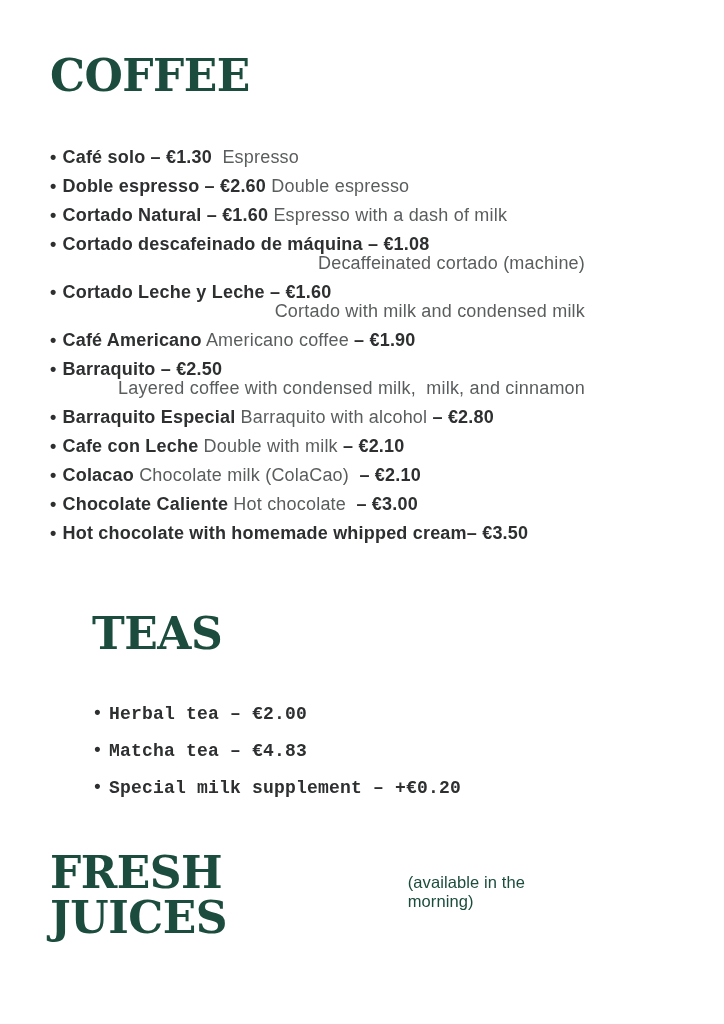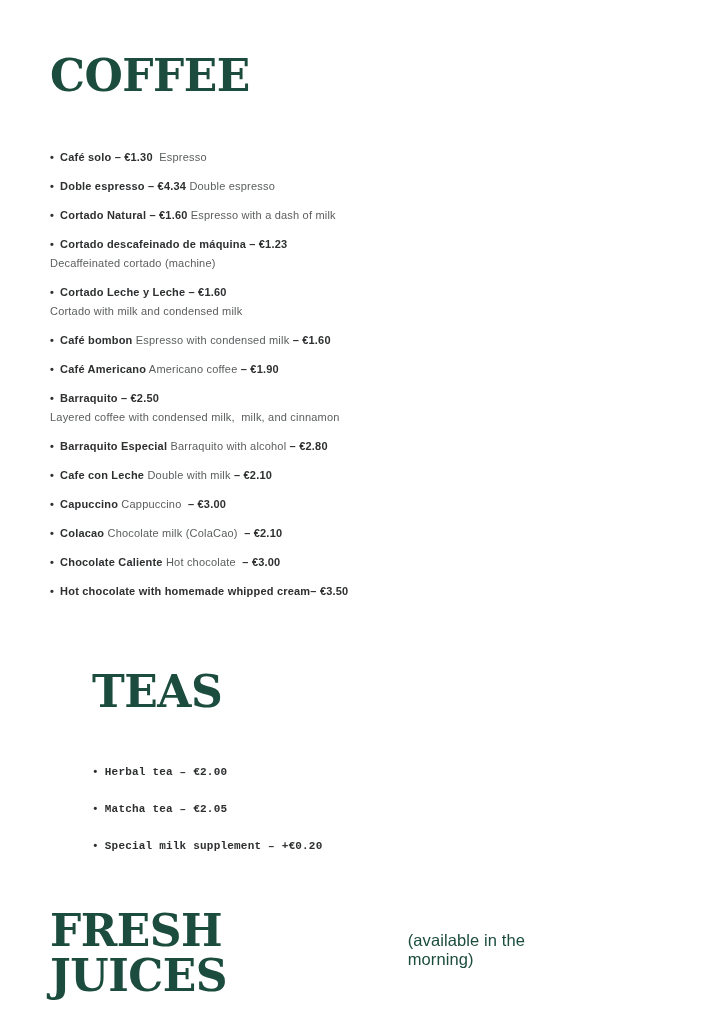--- a/index.html
+++ b/index.html
@@ -41,73 +41,72 @@
     letter-spacing:0.1px;
     color:var(--green);
   }
   .items{margin:0;padding:0;}
   .section-coffee .section-title-row{margin-bottom:20px;}
   .section-teas{margin-top:39px;margin-left:42px;}
   .section-teas .section-title-row{margin-bottom:19px;}
   .section-fresh-juices{margin-top:23px;}
   .section-fresh-juices .section-title-row{margin-bottom:25px;}
   .item{
-    font-size:11px;
+    font-size:18px;
     line-height:19px;
     letter-spacing:0.2px;
     white-space:pre-wrap;
   }
   .section-coffee .item{margin-bottom:10px;}
   .section-teas .item,
   .section-fresh-juices .item{margin-bottom:18px;font-family:Liberation Mono, monospace;}
   .bullet{
     font-weight:700;
     color:var(--dark);
     margin-right:6px;
   }
   .t-bold{font-weight:700;color:var(--dark);}
   .t-gray{font-weight:400;color:var(--gray);}
   .desc-line{
     font-weight:400;
     color:var(--gray);
     white-space:pre-wrap;
+    text-align:right;
   }
 </style>
 </head>
 <body>
 
 <main class="page" id="menu-root">
     <section class="section section-coffee">
       <div class="section-title-row">
         <h1 class="section-title">COFFEE</h1>
       </div>
       <div class="items">
         <div class="item"><div class="item-line"><span class="bullet">•</span><span class="t-bold">Café solo – €1.30</span><span class="t-gray">  Espresso</span></div></div>
-        <div class="item"><div class="item-line"><span class="bullet">•</span><span class="t-bold">Doble espresso – €4.34</span><span class="t-gray"> Double espresso</span></div></div>
+        <div class="item"><div class="item-line"><span class="bullet">•</span><span class="t-bold">Doble espresso – €2.60</span><span class="t-gray"> Double espresso</span></div></div>
         <div class="item"><div class="item-line"><span class="bullet">•</span><span class="t-bold">Cortado Natural – €1.60</span><span class="t-gray"> Espresso with a dash of milk</span></div></div>
-        <div class="item"><div class="item-line"><span class="bullet">•</span><span class="t-bold">Cortado descafeinado de máquina – €1.23</span></div><div class="desc-line">Decaffeinated cortado (machine)</div></div>
+        <div class="item"><div class="item-line"><span class="bullet">•</span><span class="t-bold">Cortado descafeinado de máquina – €1.08</span></div><div class="desc-line">Decaffeinated cortado (machine)</div></div>
         <div class="item"><div class="item-line"><span class="bullet">•</span><span class="t-bold">Cortado Leche y Leche – €1.60</span></div><div class="desc-line">Cortado with milk and condensed milk</div></div>
-        <div class="item"><div class="item-line"><span class="bullet">•</span><span class="t-bold">Café bombon</span><span class="t-gray"> Espresso with condensed milk </span><span class="t-bold">– €1.60</span></div></div>
         <div class="item"><div class="item-line"><span class="bullet">•</span><span class="t-bold">Café Americano</span><span class="t-gray"> Americano coffee </span><span class="t-bold">– €1.90</span></div></div>
         <div class="item"><div class="item-line"><span class="bullet">•</span><span class="t-bold">Barraquito – €2.50</span></div><div class="desc-line">Layered coffee with condensed milk,  milk, and cinnamon</div></div>
         <div class="item"><div class="item-line"><span class="bullet">•</span><span class="t-bold">Barraquito Especial</span><span class="t-gray"> Barraquito with alcohol </span><span class="t-bold">– €2.80</span></div></div>
         <div class="item"><div class="item-line"><span class="bullet">•</span><span class="t-bold">Cafe con Leche</span><span class="t-gray"> Double with milk </span><span class="t-bold">– €2.10</span></div></div>
-        <div class="item"><div class="item-line"><span class="bullet">•</span><span class="t-bold">Capuccino</span><span class="t-gray"> Cappuccino </span><span class="t-bold"> – €3.00</span></div></div>
         <div class="item"><div class="item-line"><span class="bullet">•</span><span class="t-bold">Colacao</span><span class="t-gray"> Chocolate milk (ColaCao) </span><span class="t-bold"> – €2.10</span></div></div>
         <div class="item"><div class="item-line"><span class="bullet">•</span><span class="t-bold">Chocolate Caliente</span><span class="t-gray"> Hot chocolate </span><span class="t-bold"> – €3.00</span></div></div>
         <div class="item"><div class="item-line"><span class="bullet">•</span><span class="t-bold">Hot chocolate with homemade whipped cream– €3.50</span></div></div>
       </div>
     </section>
     <section class="section section-teas">
       <div class="section-title-row">
         <h1 class="section-title">TEAS</h1>
       </div>
       <div class="items">
         <div class="item"><div class="item-line"><span class="bullet">•</span><span class="t-bold">Herbal tea – €2.00</span></div></div>
-        <div class="item"><div class="item-line"><span class="bullet">•</span><span class="t-bold">Matcha tea – €2.05</span></div></div>
+        <div class="item"><div class="item-line"><span class="bullet">•</span><span class="t-bold">Matcha tea – €4.83</span></div></div>
         <div class="item"><div class="item-line"><span class="bullet">•</span><span class="t-bold">Special milk supplement – +€0.20</span></div></div>
       </div>
     </section>
     <section class="section section-fresh-juices">
       <div class="section-title-row">
         <h1 class="section-title">FRESH JUICES</h1>
         <span class="section-subtitle">(available in the morning)</span>
       </div>
     </section>
   </main>

